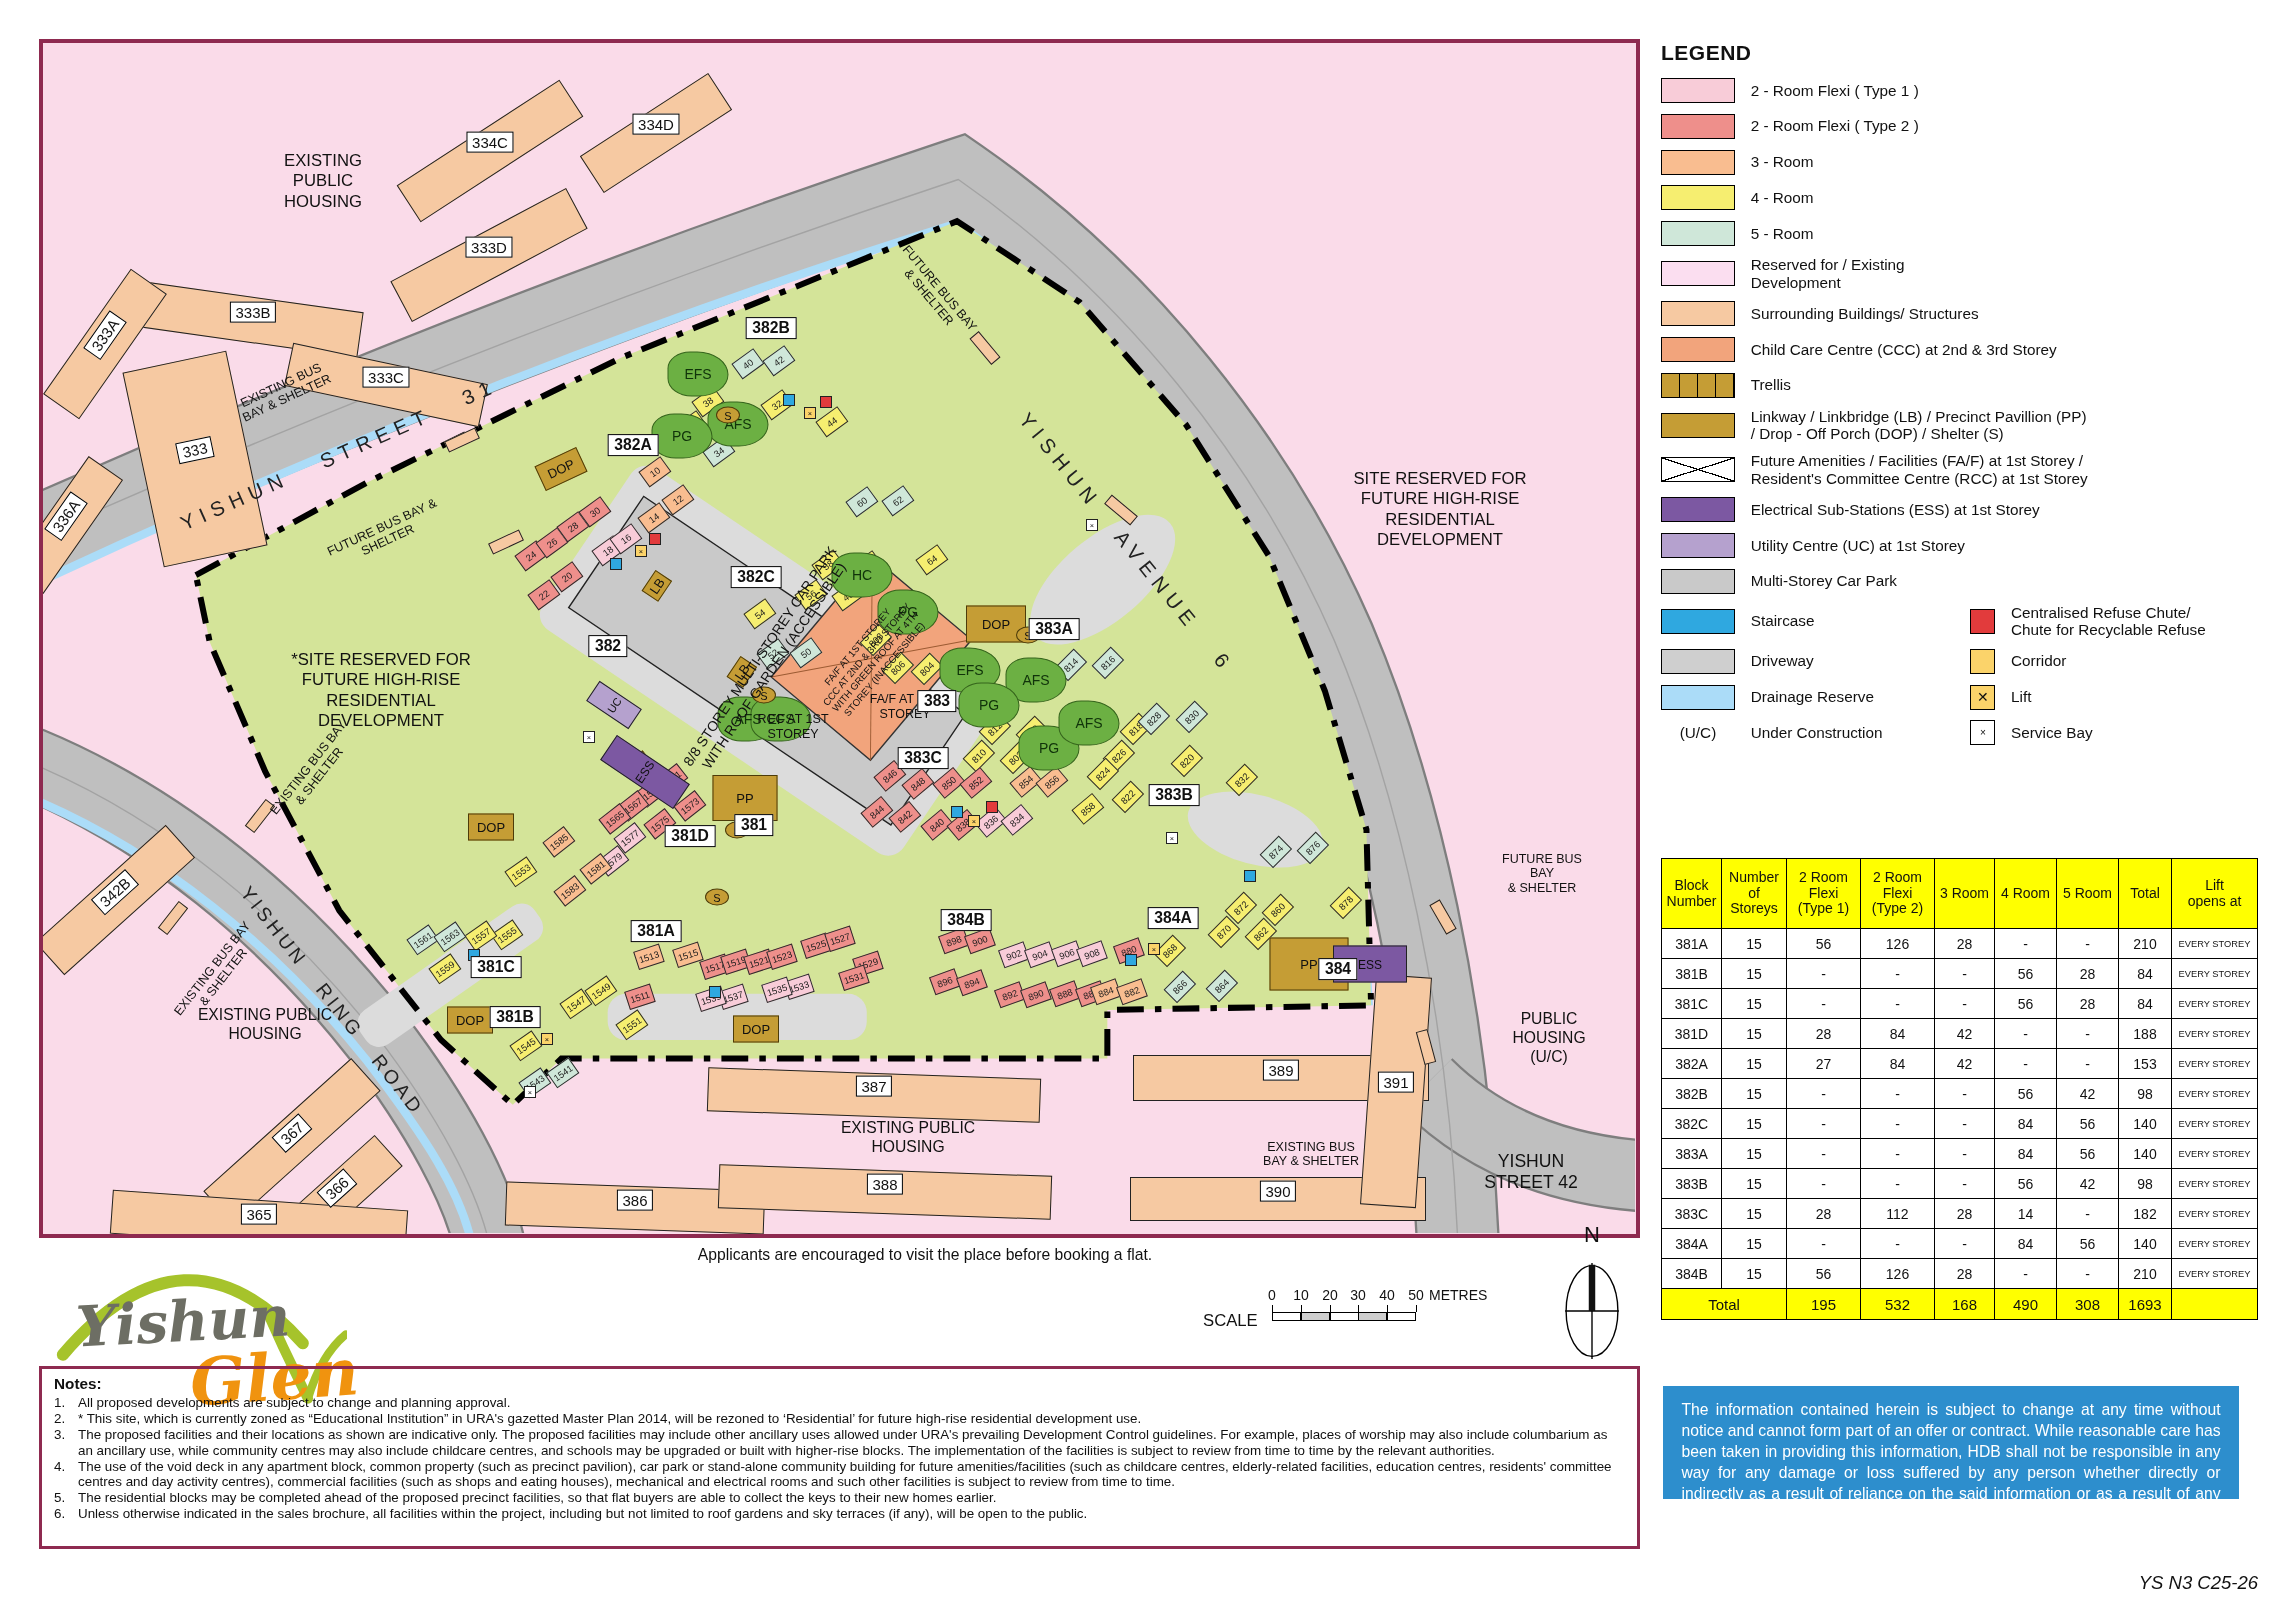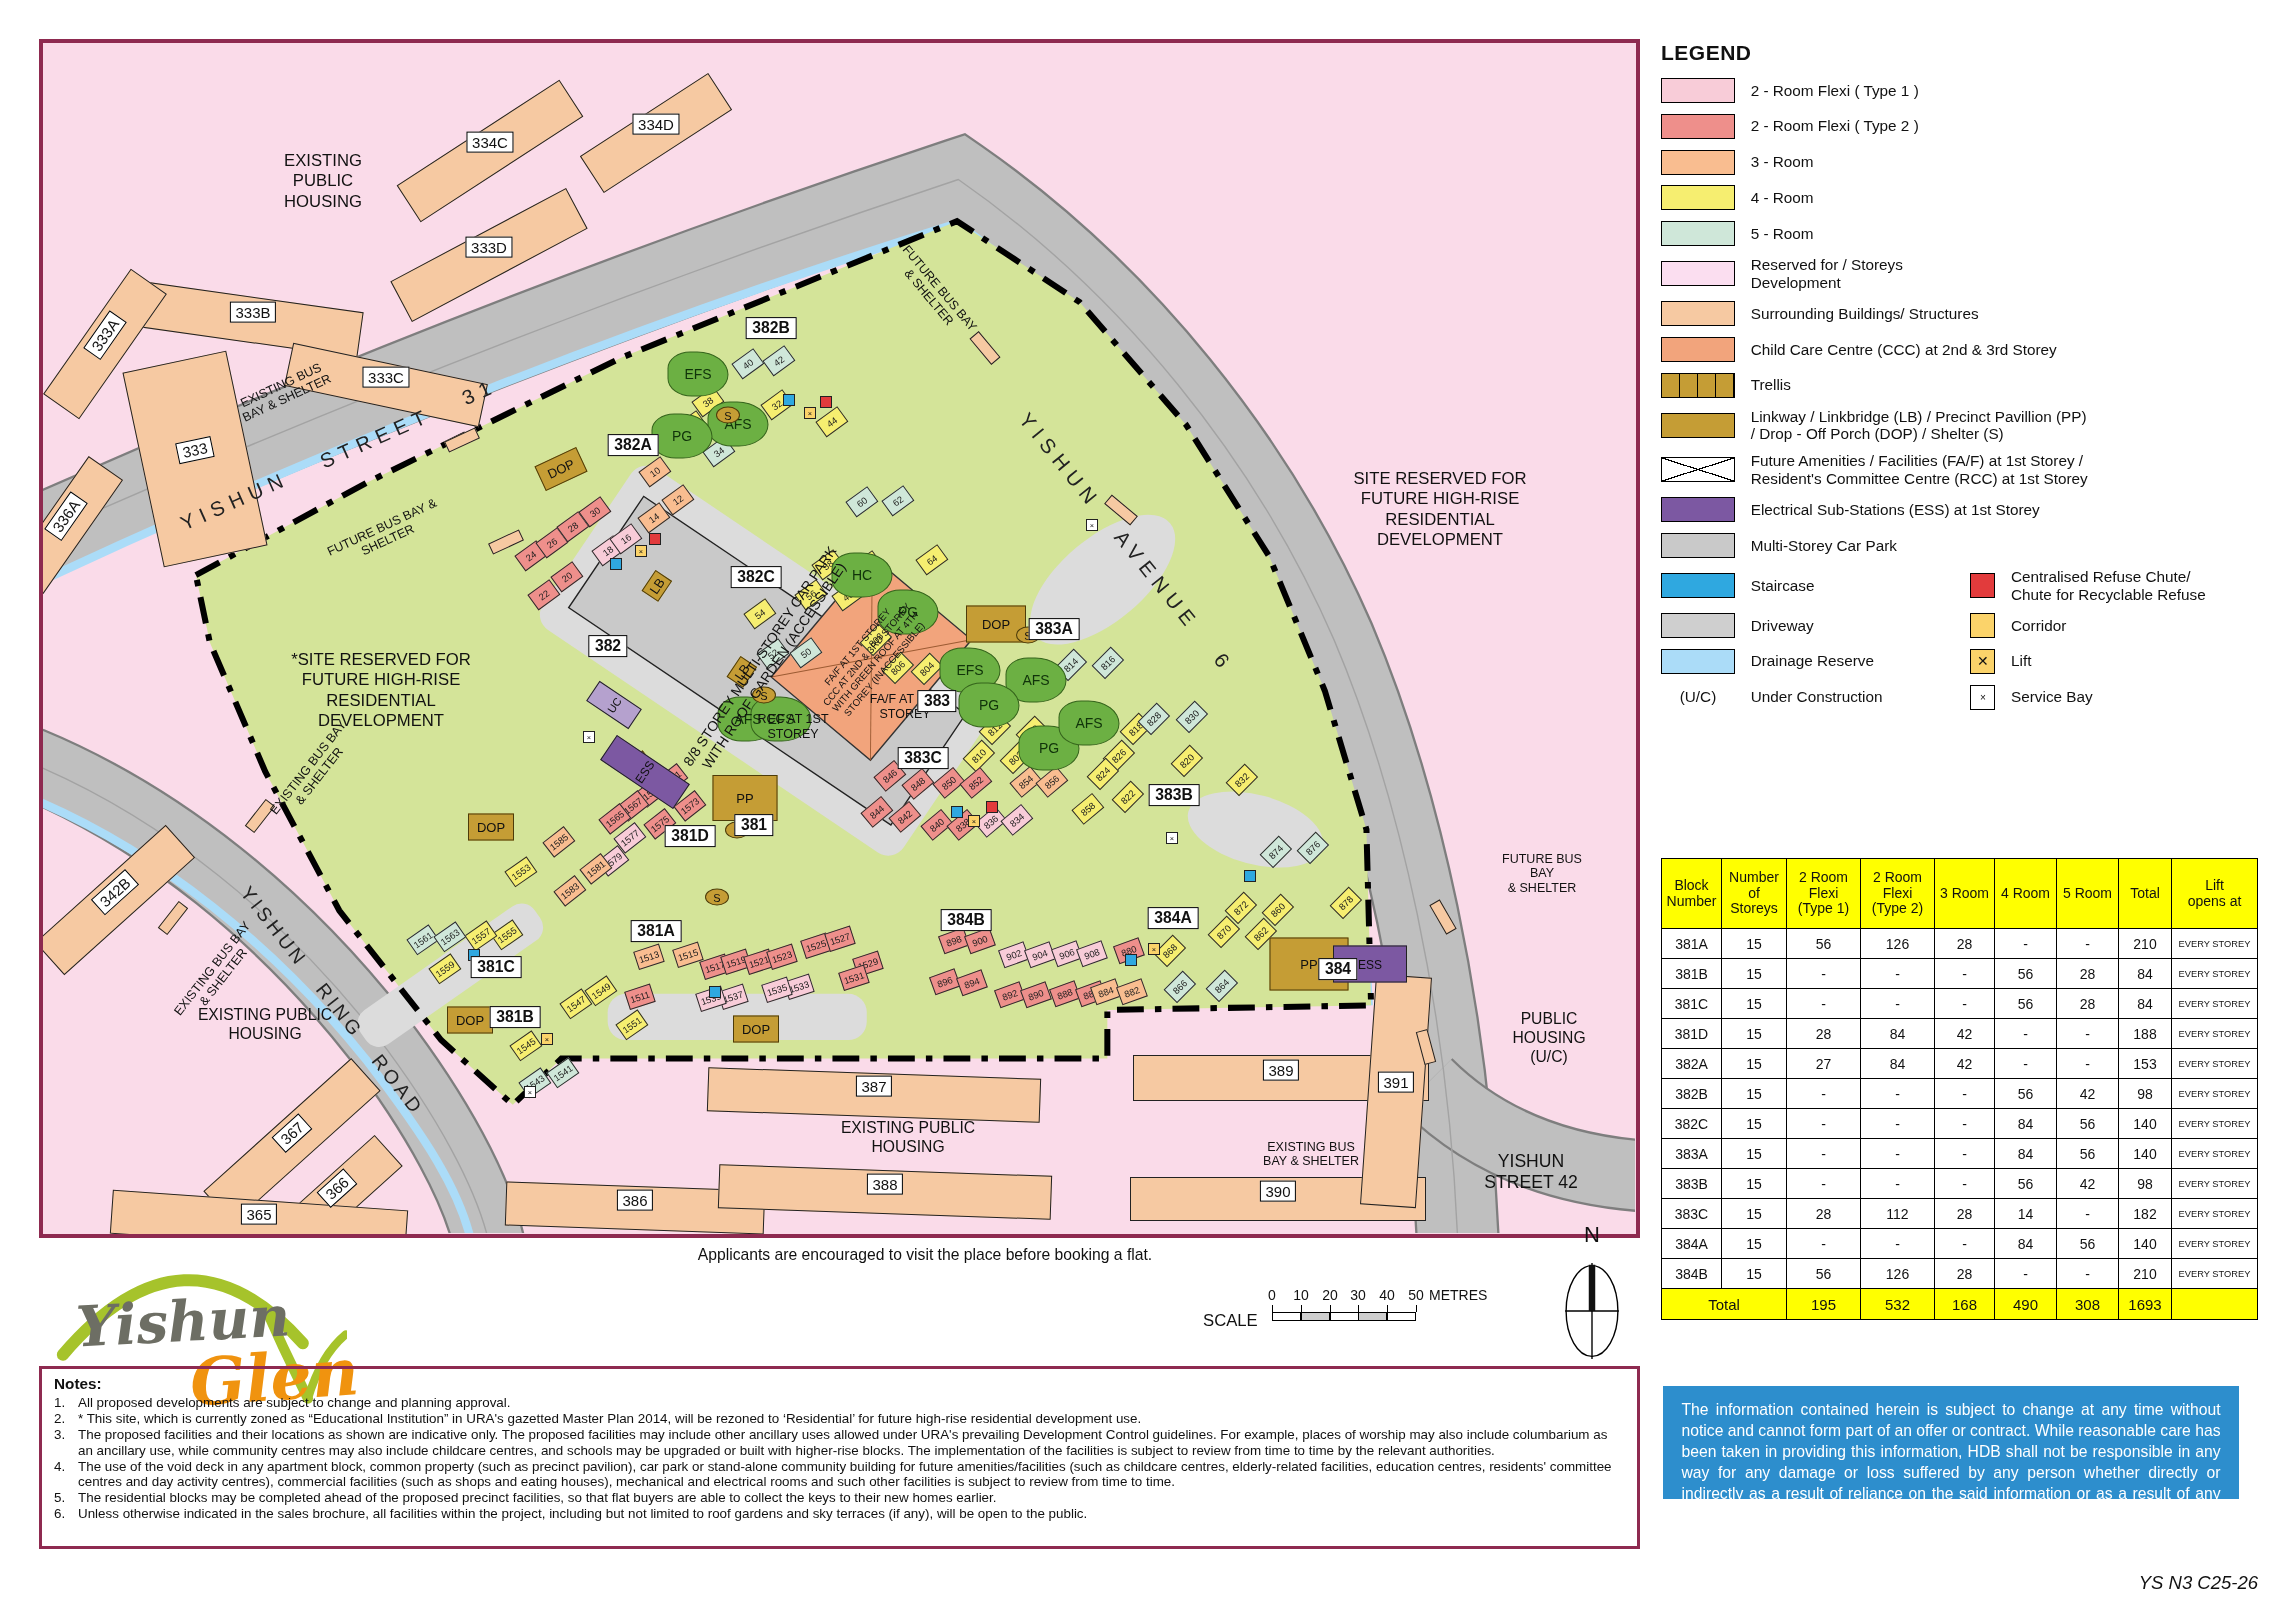--- a/index.html
+++ b/index.html
@@ -472,21 +472,21 @@
         <div class="lrow">
           <div class="sw sw-r4"></div>
           <div class="llab">4 - Room</div>
         </div>
         <div class="lrow">
           <div class="sw sw-r5"></div>
           <div class="llab">5 - Room</div>
         </div>
         <div class="lrow">
           <div class="sw sw-reserved"></div>
-          <div class="llab">Reserved for / Storeys
+          <div class="llab">Reserved for / Existing
 Development</div>
         </div>
         <div class="lrow">
           <div class="sw sw-surround"></div>
           <div class="llab">Surrounding Buildings/ Structures</div>
         </div>
         <div class="lrow">
           <div class="sw sw-ccc"></div>
           <div class="llab">Child Care Centre (CCC) at 2nd &amp; 3rd Storey</div>
         </div>
@@ -500,20 +500,24 @@
 / Drop - Off Porch (DOP) / Shelter (S)</div>
         </div>
         <div class="lrow">
           <div class="sw sw-faf"></div>
           <div class="llab">Future Amenities / Facilities (FA/F) at 1st Storey /
 Resident's Committee Centre (RCC) at 1st Storey</div>
         </div>
         <div class="lrow">
           <div class="sw sw-ess"></div>
           <div class="llab">Electrical Sub-Stations (ESS) at 1st Storey</div>
+        </div>
+        <div class="lrow">
+          <div class="sw sw-uc"></div>
+          <div class="llab">Utility Centre (UC) at 1st Storey</div>
         </div>
         <div class="lrow">
           <div class="sw sw-mscp"></div>
           <div class="llab">Multi-Storey Car Park</div>
         </div>
         <div class="lrow">
           <div class="sw sw-stair"></div>
           <div class="llab fix">Staircase</div>
           <div class="sw2 sw-refuse"></div>
           <div class="llab">Centralised Refuse Chute/

